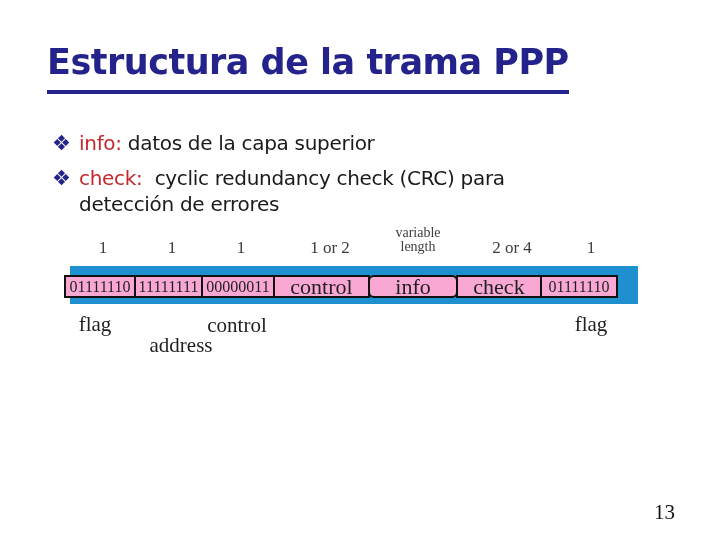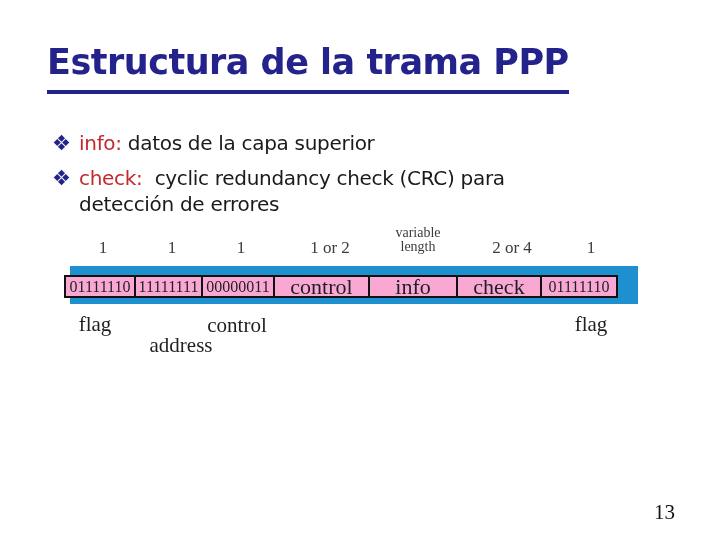--- a/index.html
+++ b/index.html
@@ -74,21 +74,21 @@
     font-family:"Liberation Serif",serif;
     color:var(--dink);
   }
   .cell + .cell{margin-left:-2px;}
   .cell.bits{font-size:16px;letter-spacing:0px;}
   .cell.word{font-size:22px;}
   .cell:nth-child(1){width:72px;}
   .cell:nth-child(2){width:69px;}
   .cell:nth-child(3){width:74px;}
   .cell:nth-child(4){width:97px;}
-  .cell:nth-child(5){width:90px;}
+  .cell:nth-child(5){width:90px;border-radius:6px;}
   .cell:nth-child(6){width:86px;}
   .cell:nth-child(7){width:78px;}
   .field-label{
     position:absolute;
     transform:translateX(-50%);
     font-family:"Liberation Serif",serif;
     font-size:21px;color:var(--dink);
     white-space:nowrap;
   }
   

